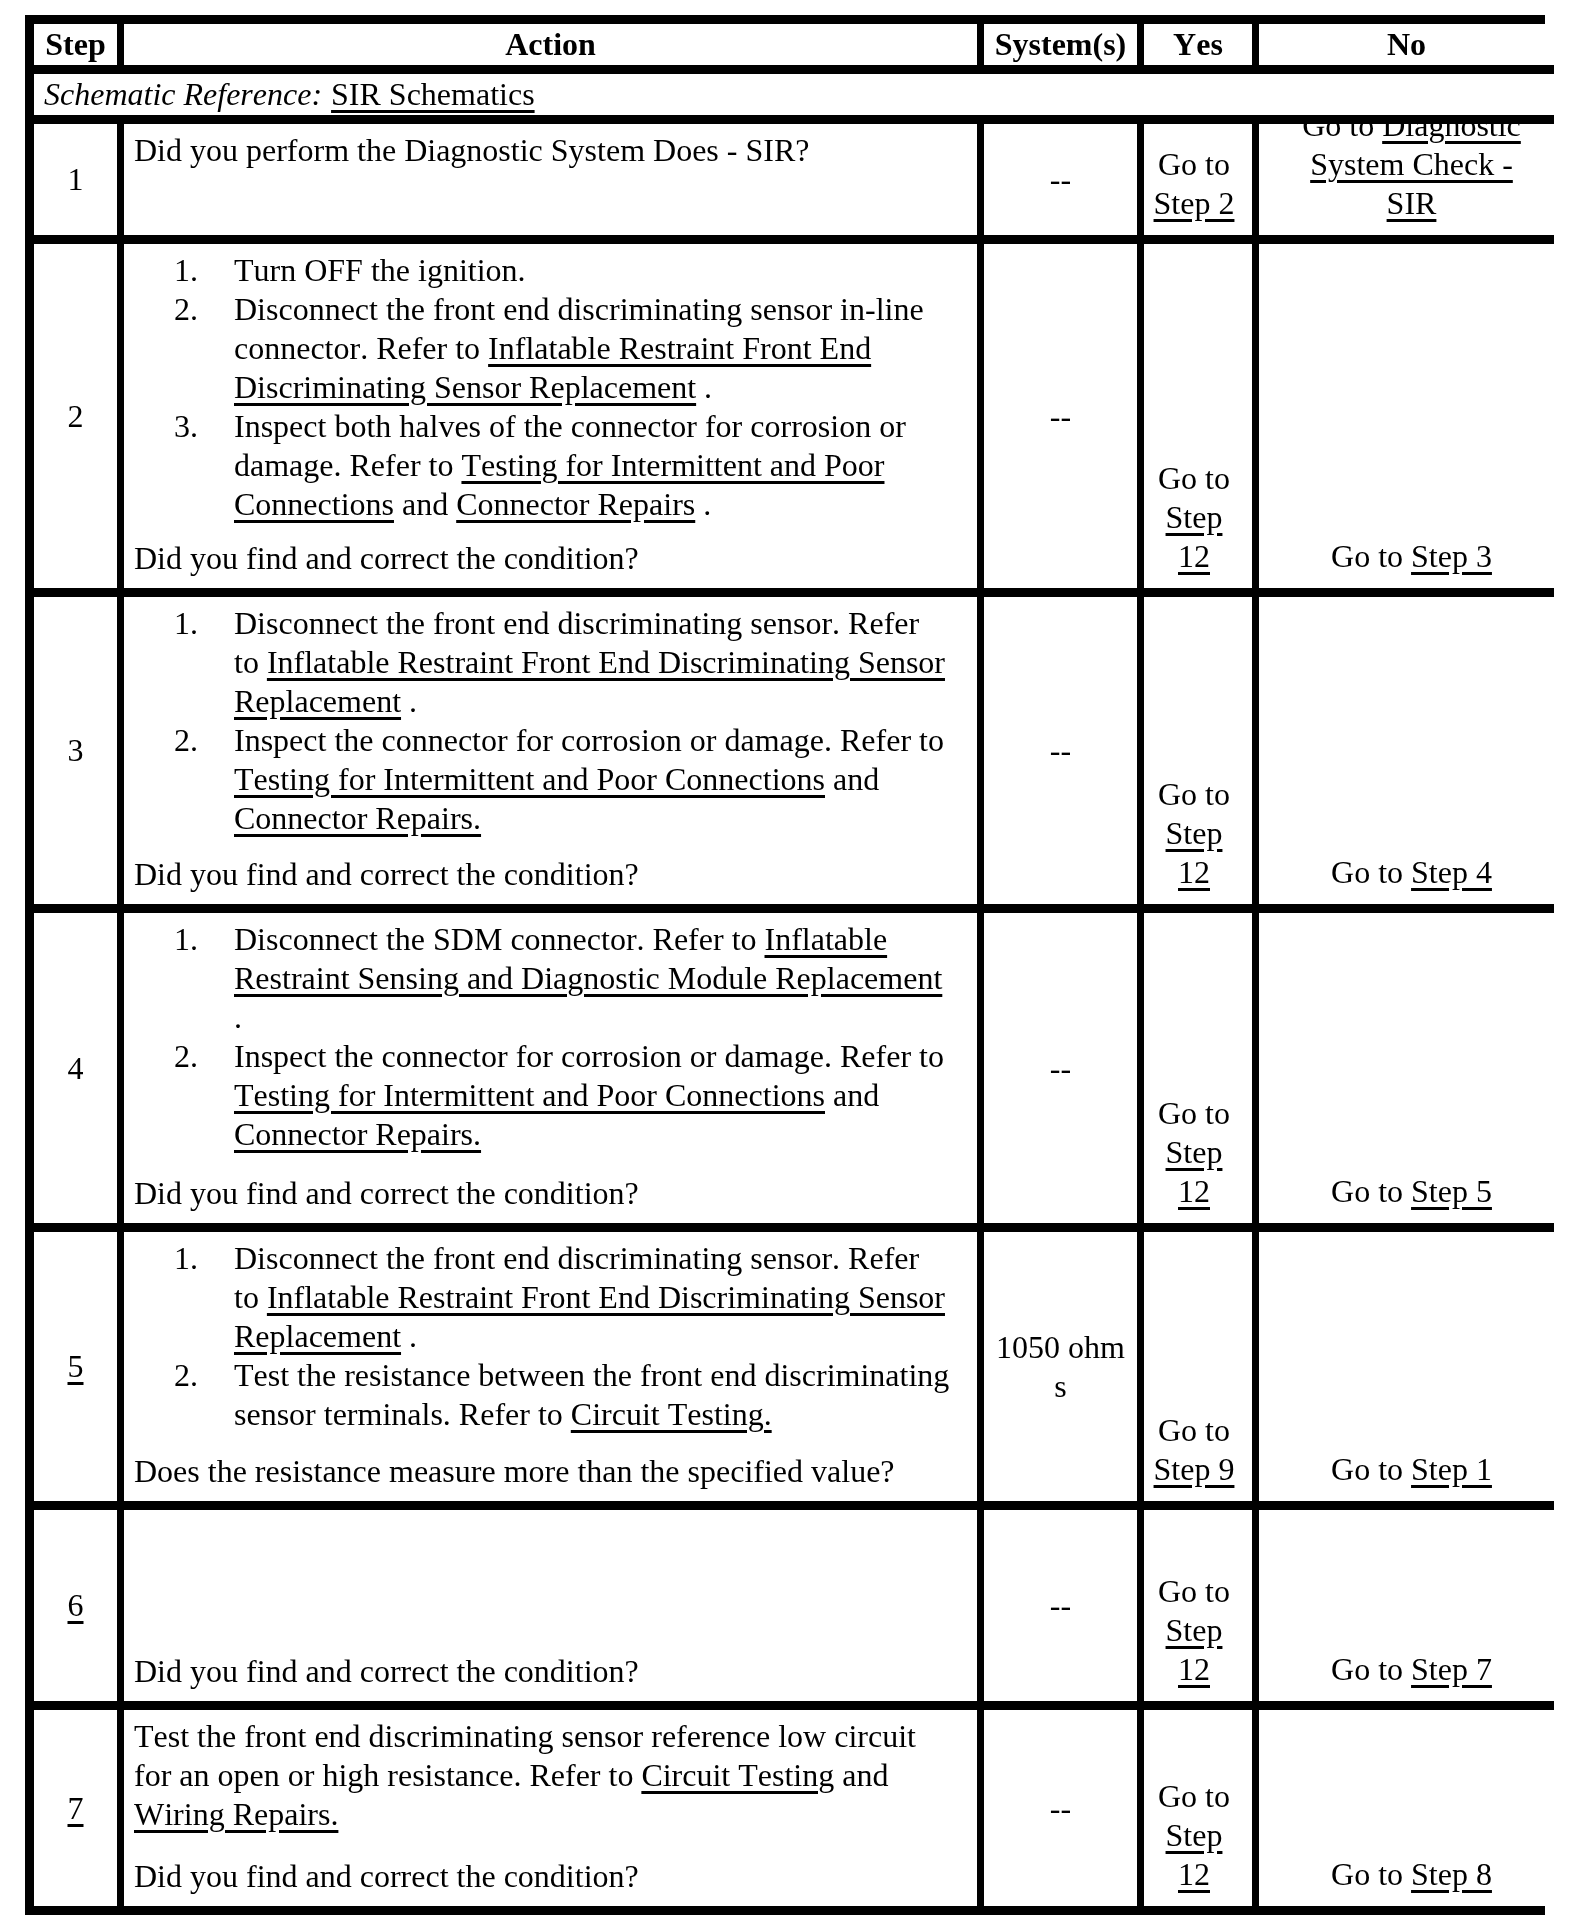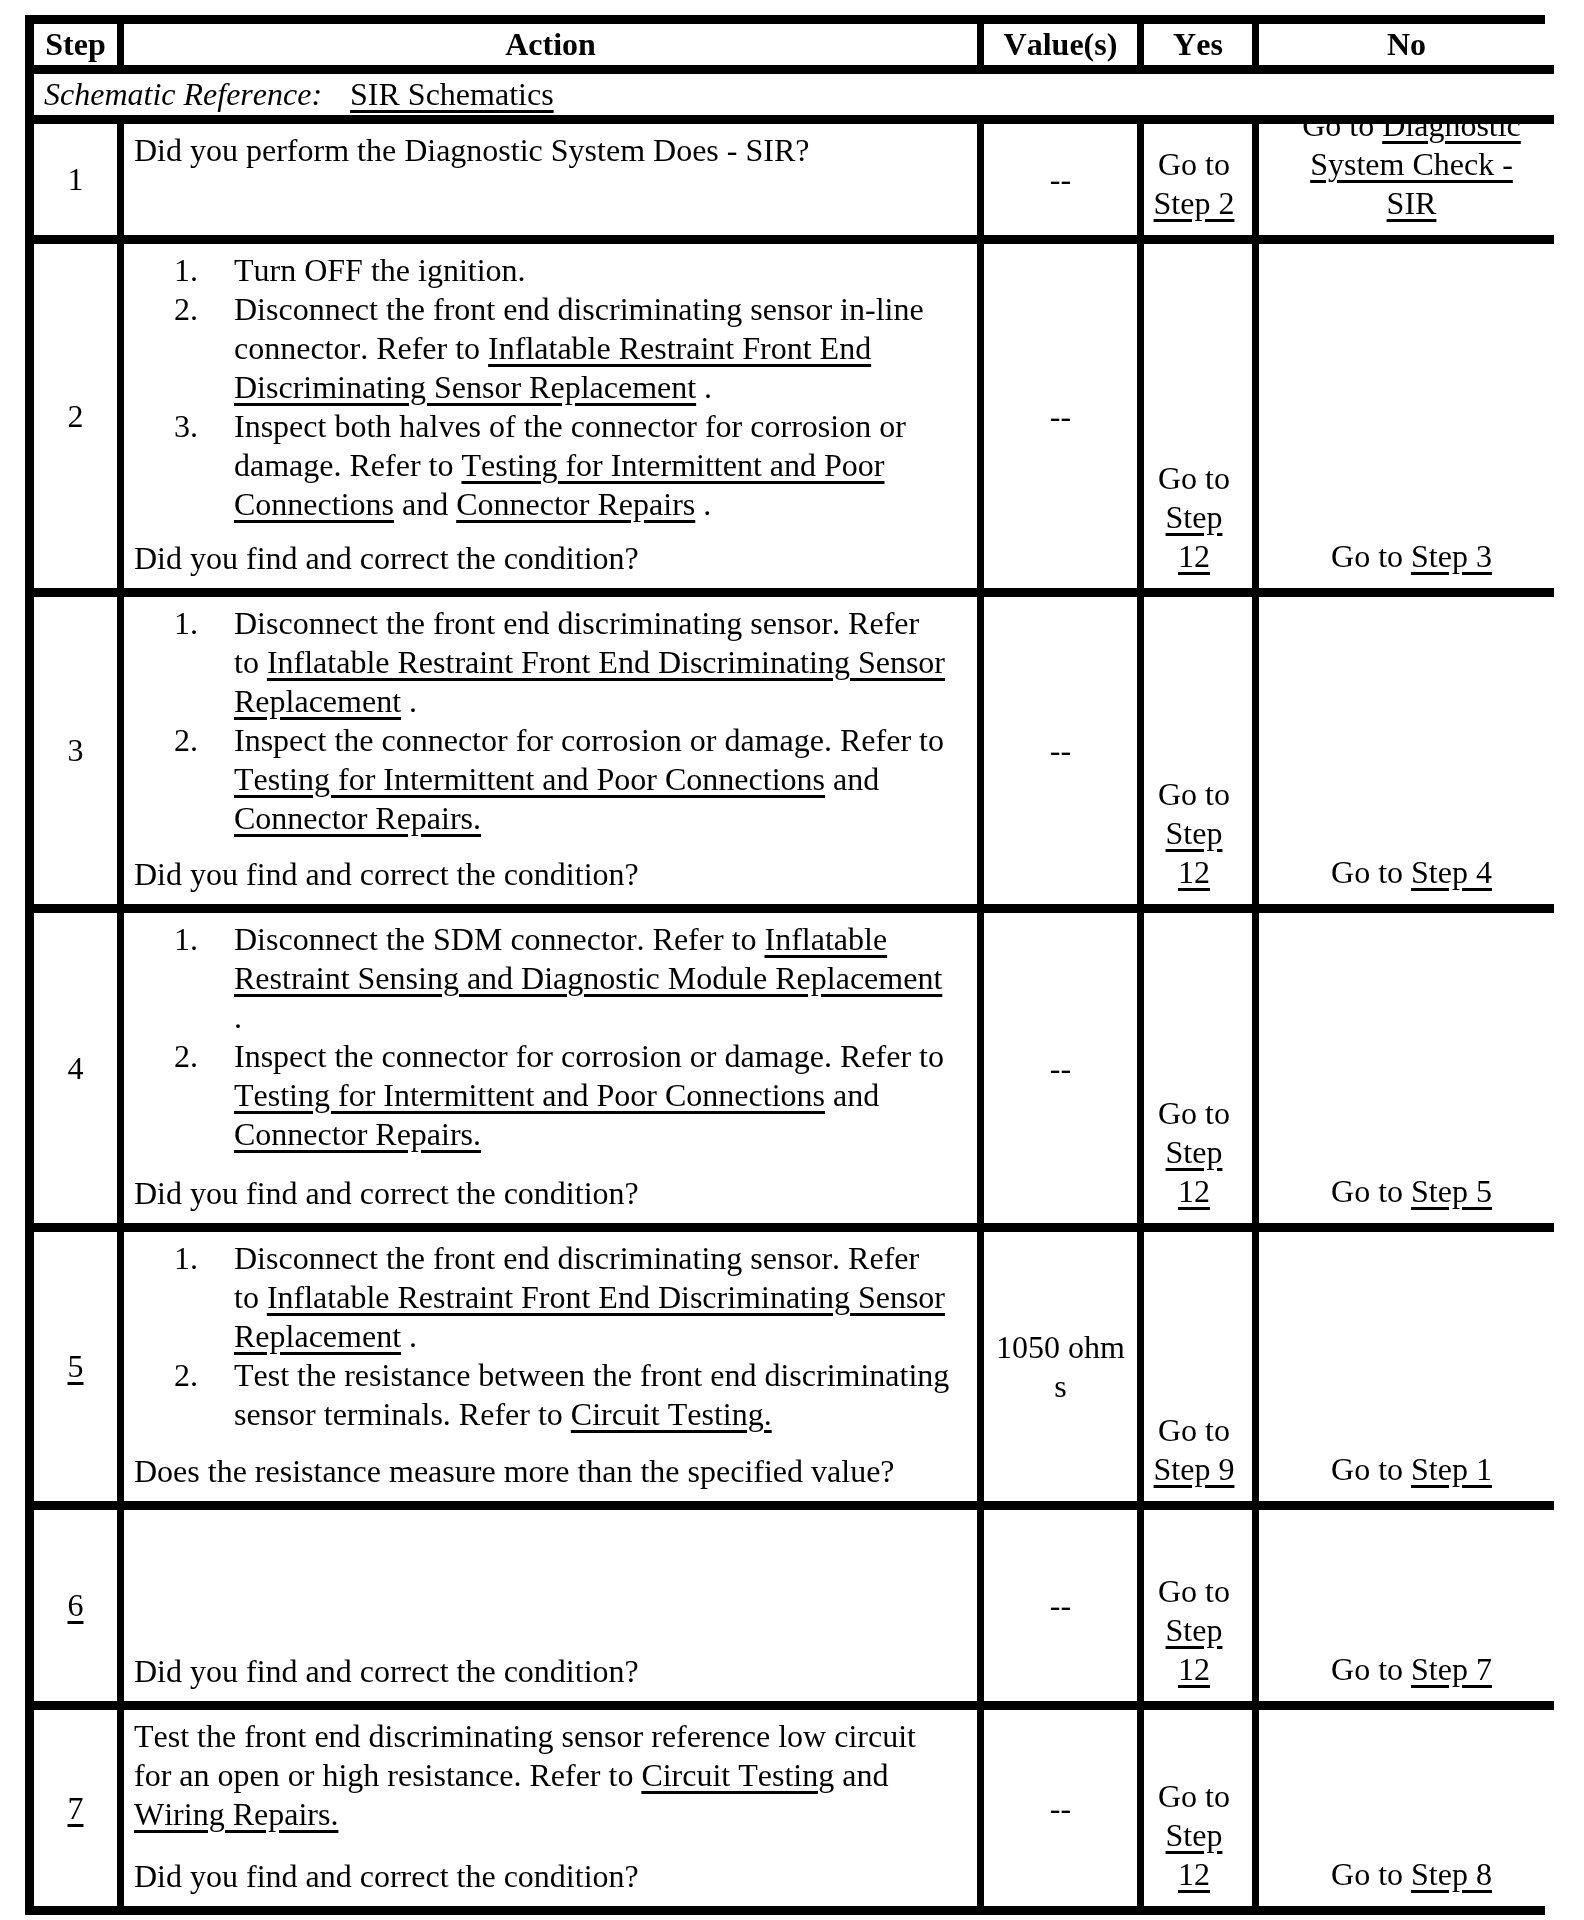--- a/index.html
+++ b/index.html
@@ -38,26 +38,26 @@
   .yes-cell{padding:0 10px 12px 2px;}
   .no-cell{padding:0 20px 12px 30px;}
 </style>
 </head>
 <body>
 
 <div class="tbl">
   <div class="tr">
     <div class="cell th">Step</div>
     <div class="cell th">Action</div>
-    <div class="cell th">Value(s)</div>
+    <div class="cell th">System(s)</div>
     <div class="cell th">Yes</div>
     <div class="cell th col5">No</div>
   </div>
   <div class="tr">
-    <div class="cell schematic-cell col5" style="grid-column:1/-1;gap:19px;">
+    <div class="cell schematic-cell col5" style="grid-column:1/-1;">
       <span class="ital">Schematic Reference:</span>
         <span class="lnk">SIR Schematics</span>
     </div>
   </div>
   <div id="rows-host" style="display:contents"><div class="tr"><div class="cell step-cell">
           <span>1</span>
         </div><div class="cell action-cell">
           <div class="para"><span>Did you perform the Diagnostic System Does - SIR?</span></div>
         </div><div class="cell value-cell">
           <div>--</div>

